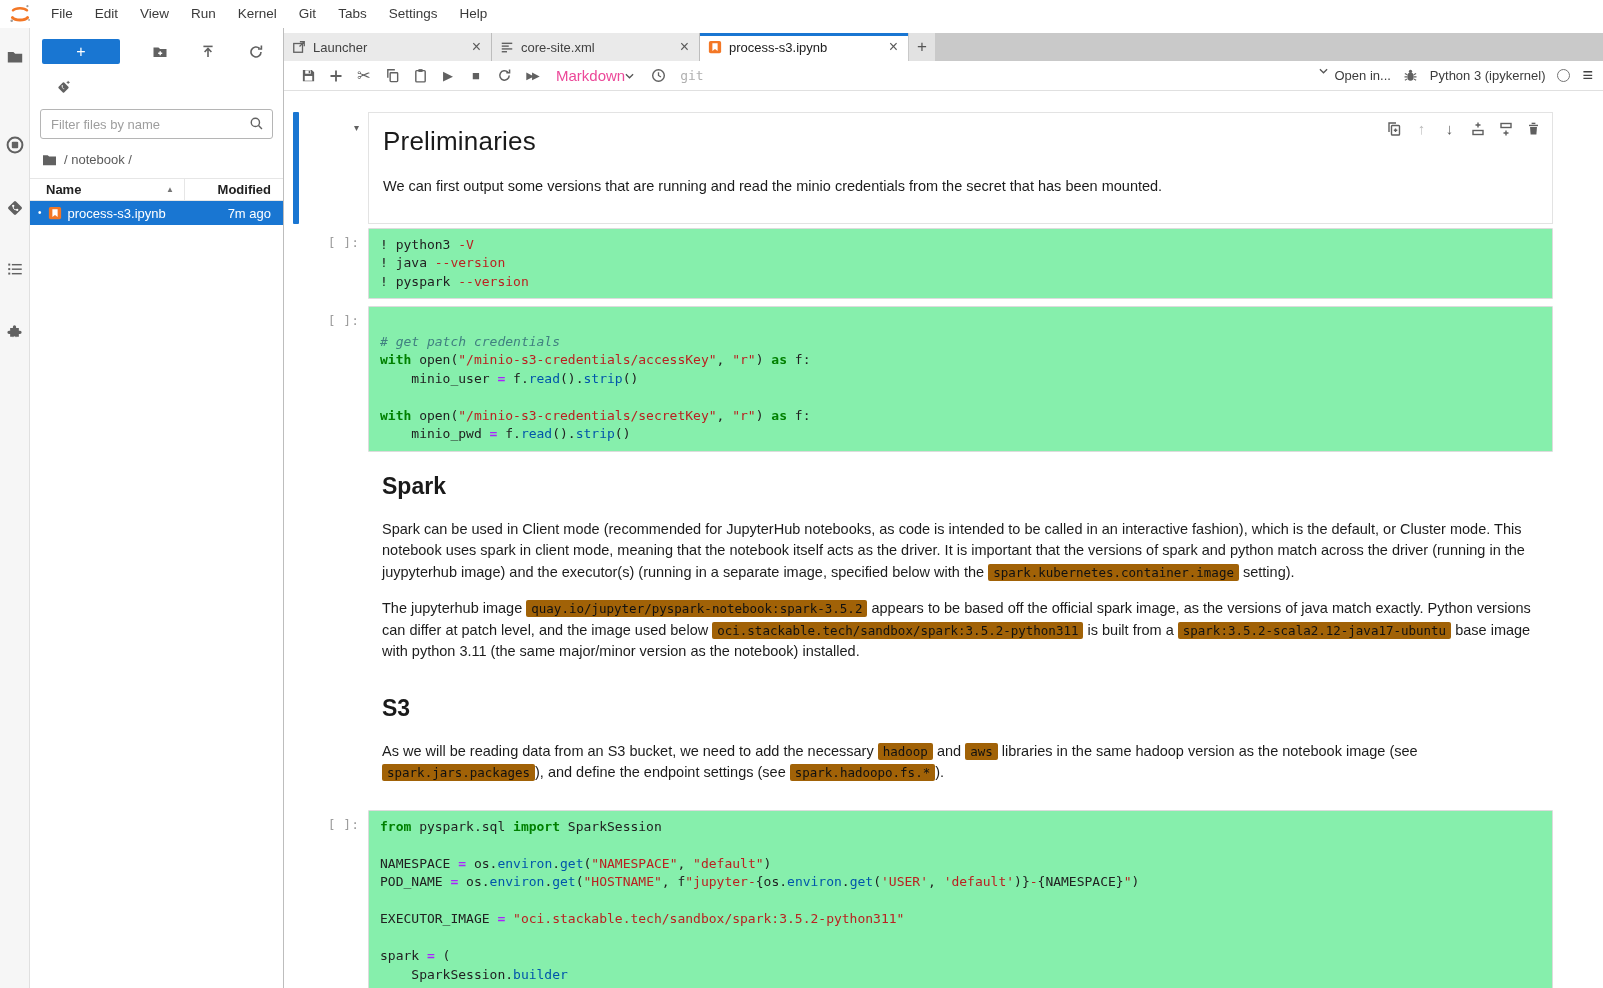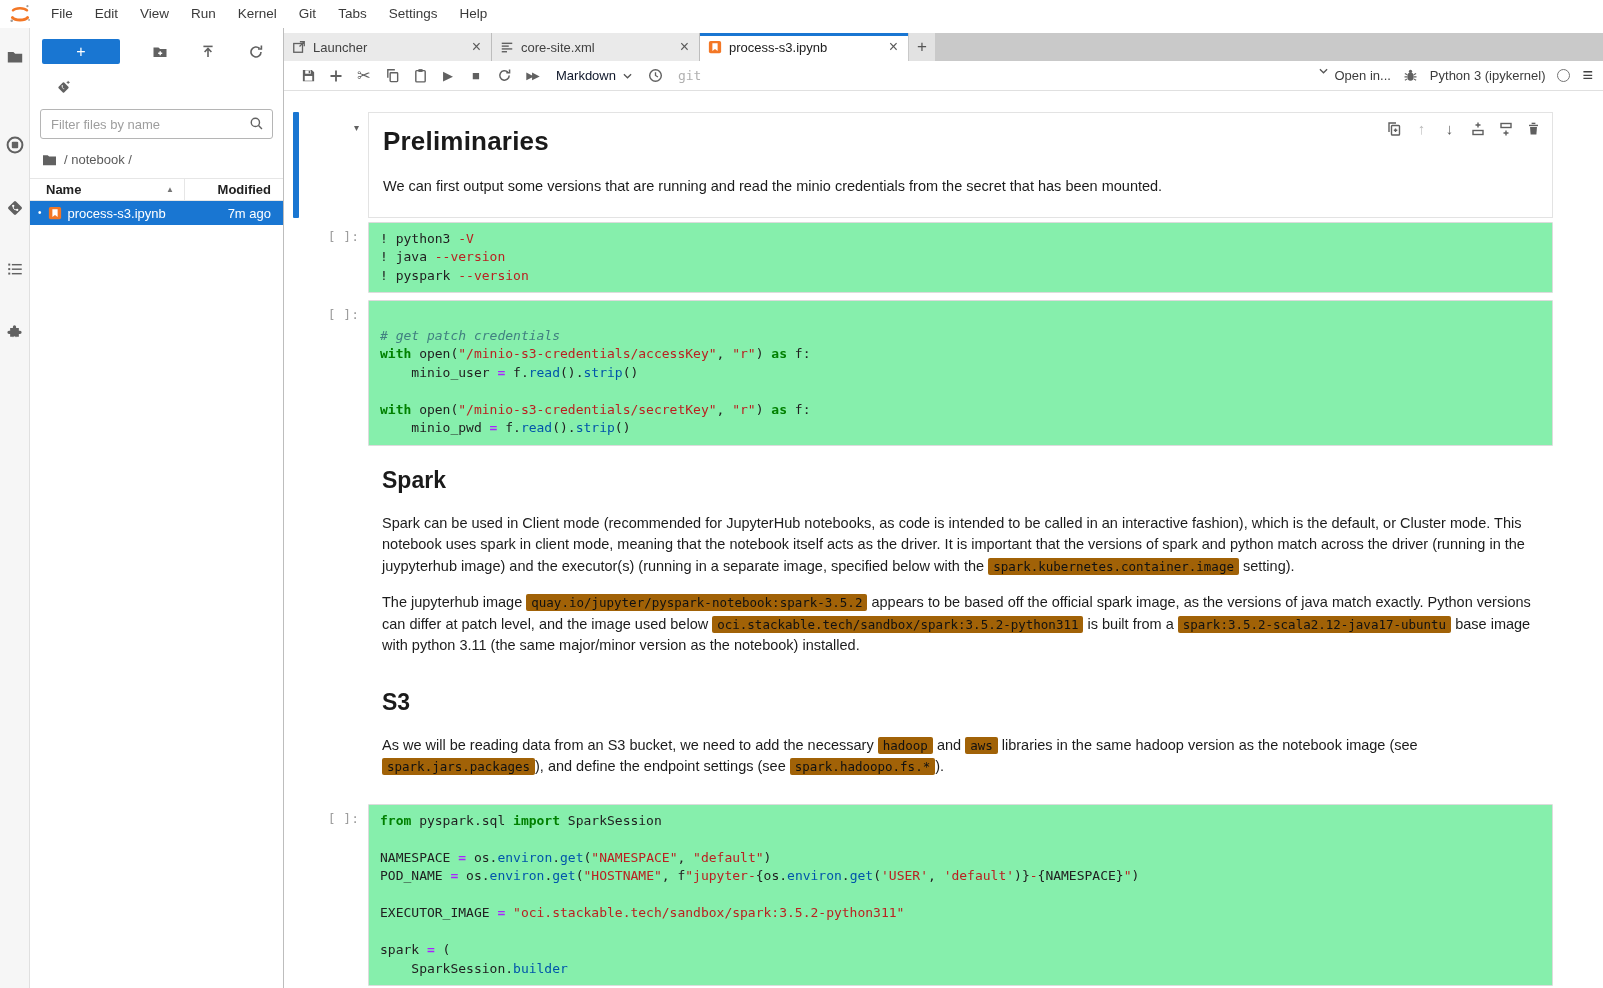--- a/index.html
+++ b/index.html
@@ -37,21 +37,21 @@
   #docarea{flex:1;display:flex;flex-direction:column;min-width:0}
   #tabbar{margin-top:5px;height:28px;background:#c9c9c9;display:flex;flex:none}
   .tab{width:208px;height:28px;background:#eaeaea;border-right:1px solid #bdbdbd;display:flex;align-items:center;gap:7px;padding:0 8px;font-size:13px;color:#424242}
   .tab.active{background:#fff;border-right:none;box-shadow:inset 0 3px 0 var(--c-brand,#1976d2);color:#212121}
   .tab .label{flex:1;white-space:nowrap;overflow:hidden}
   .tab .close{color:#5a5a5a;font-size:16px;line-height:16px;padding:0 2px}
   .newtab{width:26px;height:28px;margin-left:1px;background:#e2e2e2;display:flex;align-items:center;justify-content:center;color:#555;font-size:17px}
   
   #nbtoolbar{height:30px;background:#fff;border-bottom:1px solid #e0e0e0;display:flex;align-items:center;padding:0 10px;flex:none}
   .tb-btn{width:28px;height:28px;display:flex;align-items:center;justify-content:center;color:#616161;font-size:13px}
-  .tb-dropdown{display:flex;align-items:center;gap:7px;padding:0 10px;font-size:13px;color:#0f172a;height:28px}
+  .tb-dropdown{display:flex;align-items:center;padding:0 10px;font-size:15px;color:#ec4899;height:28px}
   .tb-git{color:#b0b0b0;font-size:13px;padding:0 8px;font-family:"DejaVu Sans Mono",monospace}
   .tb-right{margin-left:auto;display:flex;align-items:center;gap:12px;font-size:13px;color:#3c3c3c}
   .openin{display:flex;align-items:flex-start;gap:6px}
   .kstatus{width:13px;height:13px;border:1.6px solid #757575;border-radius:50%}
   
   #nbcontent{flex:1;overflow:hidden;background:#fff;padding-top:21px}
   .nb-cell{display:flex;padding-right:50px}
   .bar-col{width:15px;flex:none;position:relative}
   .bar-col .bar{position:absolute;left:9px;top:0;bottom:0;width:6px;border-radius:1px;background:var(--c-brand,#1976d2)}
   .gutter{width:69px;flex:none;text-align:right;padding:7px 9px 0 0;font-family:"DejaVu Sans Mono","Liberation Mono",monospace;font-size:13px;color:#9e9e9e;white-space:nowrap}
@@ -61,21 +61,21 @@
   .md1 .input{border:1px solid #e3e3e3;background:#fff;padding:13px 14px 13px}
   .code .input{border:1px solid #dcdcdc;background:#86efac;padding:7px 11px;border-radius:1px}
   .code1{margin-bottom:7px}
   .cm-line{font-family:"DejaVu Sans Mono","Liberation Mono",monospace;font-size:13px;line-height:18.5px;white-space:pre;color:#212121}
   .tk-k{color:var(--c-keyword,#008000);font-weight:bold}
   .tk-s{color:var(--c-string,#ba2121)}
   .tk-c{color:var(--c-comment,#408080);font-style:italic}
   .tk-o{color:var(--c-operator,#aa22ff);font-weight:bold}
   .tk-p{color:var(--c-property,#0055aa)}
   .tk-n{color:#212121}
-  .md-h1{font-size:26px;font-weight:700;color:#1a1a1a;margin:0 0 19px;letter-spacing:.2px}
+  .md-h1{font-size:26px;font-weight:400;color:#1a1a1a;margin:0 0 19px;letter-spacing:.2px}
   .md-h2{font-size:23px;font-weight:600;color:#1a1a1a;margin:0 0 19px}
   .md-p{font-size:14.5px;line-height:21.5px;color:#1c1c1c;margin:0 0 15px}
   .md-p code{background:#a16207;font-family:"DejaVu Sans Mono","Liberation Mono",monospace;font-size:12.5px;padding:1px 5px;border-radius:2px;color:#111}
   .md-spark .input{padding:21px 14px 2px}
   .md-s3 .input{padding:15px 14px 2px}
   .codeC{margin-top:9px}
   .cell-toolbar{position:absolute;top:6px;right:9px;display:flex;align-items:center;gap:9px}
   .ct-btn{width:19px;height:19px;display:flex;align-items:center;justify-content:center;color:#5f5f5f;font-size:15px}
   .ct-btn.disabled{color:#bdbdbd}
 </style>
@@ -337,21 +337,21 @@
             </span>
             <span class="ct-btn">
               <svg width="15" height="15" viewBox="0 0 16 16" fill="#5f5f5f">
                   <rect x="3.2" y="4" width="9.6" height="1.5"></rect>
                   <rect x="6" y="1.8" width="4" height="1.5"></rect>
                   <path d="M4.3 6.5h7.4l-.6 8H4.9z"></path>
                 </svg>
             </span>
           </div>
           <h1 class="md-h1">Preliminaries</h1>
-          <p class="md-p" style="margin-bottom:6px"><span>We can first output some versions that are running and read the minio credentials from the secret that has been mounted.</span></p>
+          <p class="md-p" style="margin-bottom:12px"><span>We can first output some versions that are running and read the minio credentials from the secret that has been mounted.</span></p>
         </div>
       </div>
 
       <div class="nb-cell code code1">
         <div class="bar-col"></div>
         <div class="gutter">[ ]:</div>
         <div class="input">
             <div class="cm-line"><span class="tk-n">! python3 </span><span class="tk-s">-V</span></div>
             <div class="cm-line"><span class="tk-n">! java </span><span class="tk-s">--version</span></div>
             <div class="cm-line"><span class="tk-n">! pyspark </span><span class="tk-s">--version</span></div>

